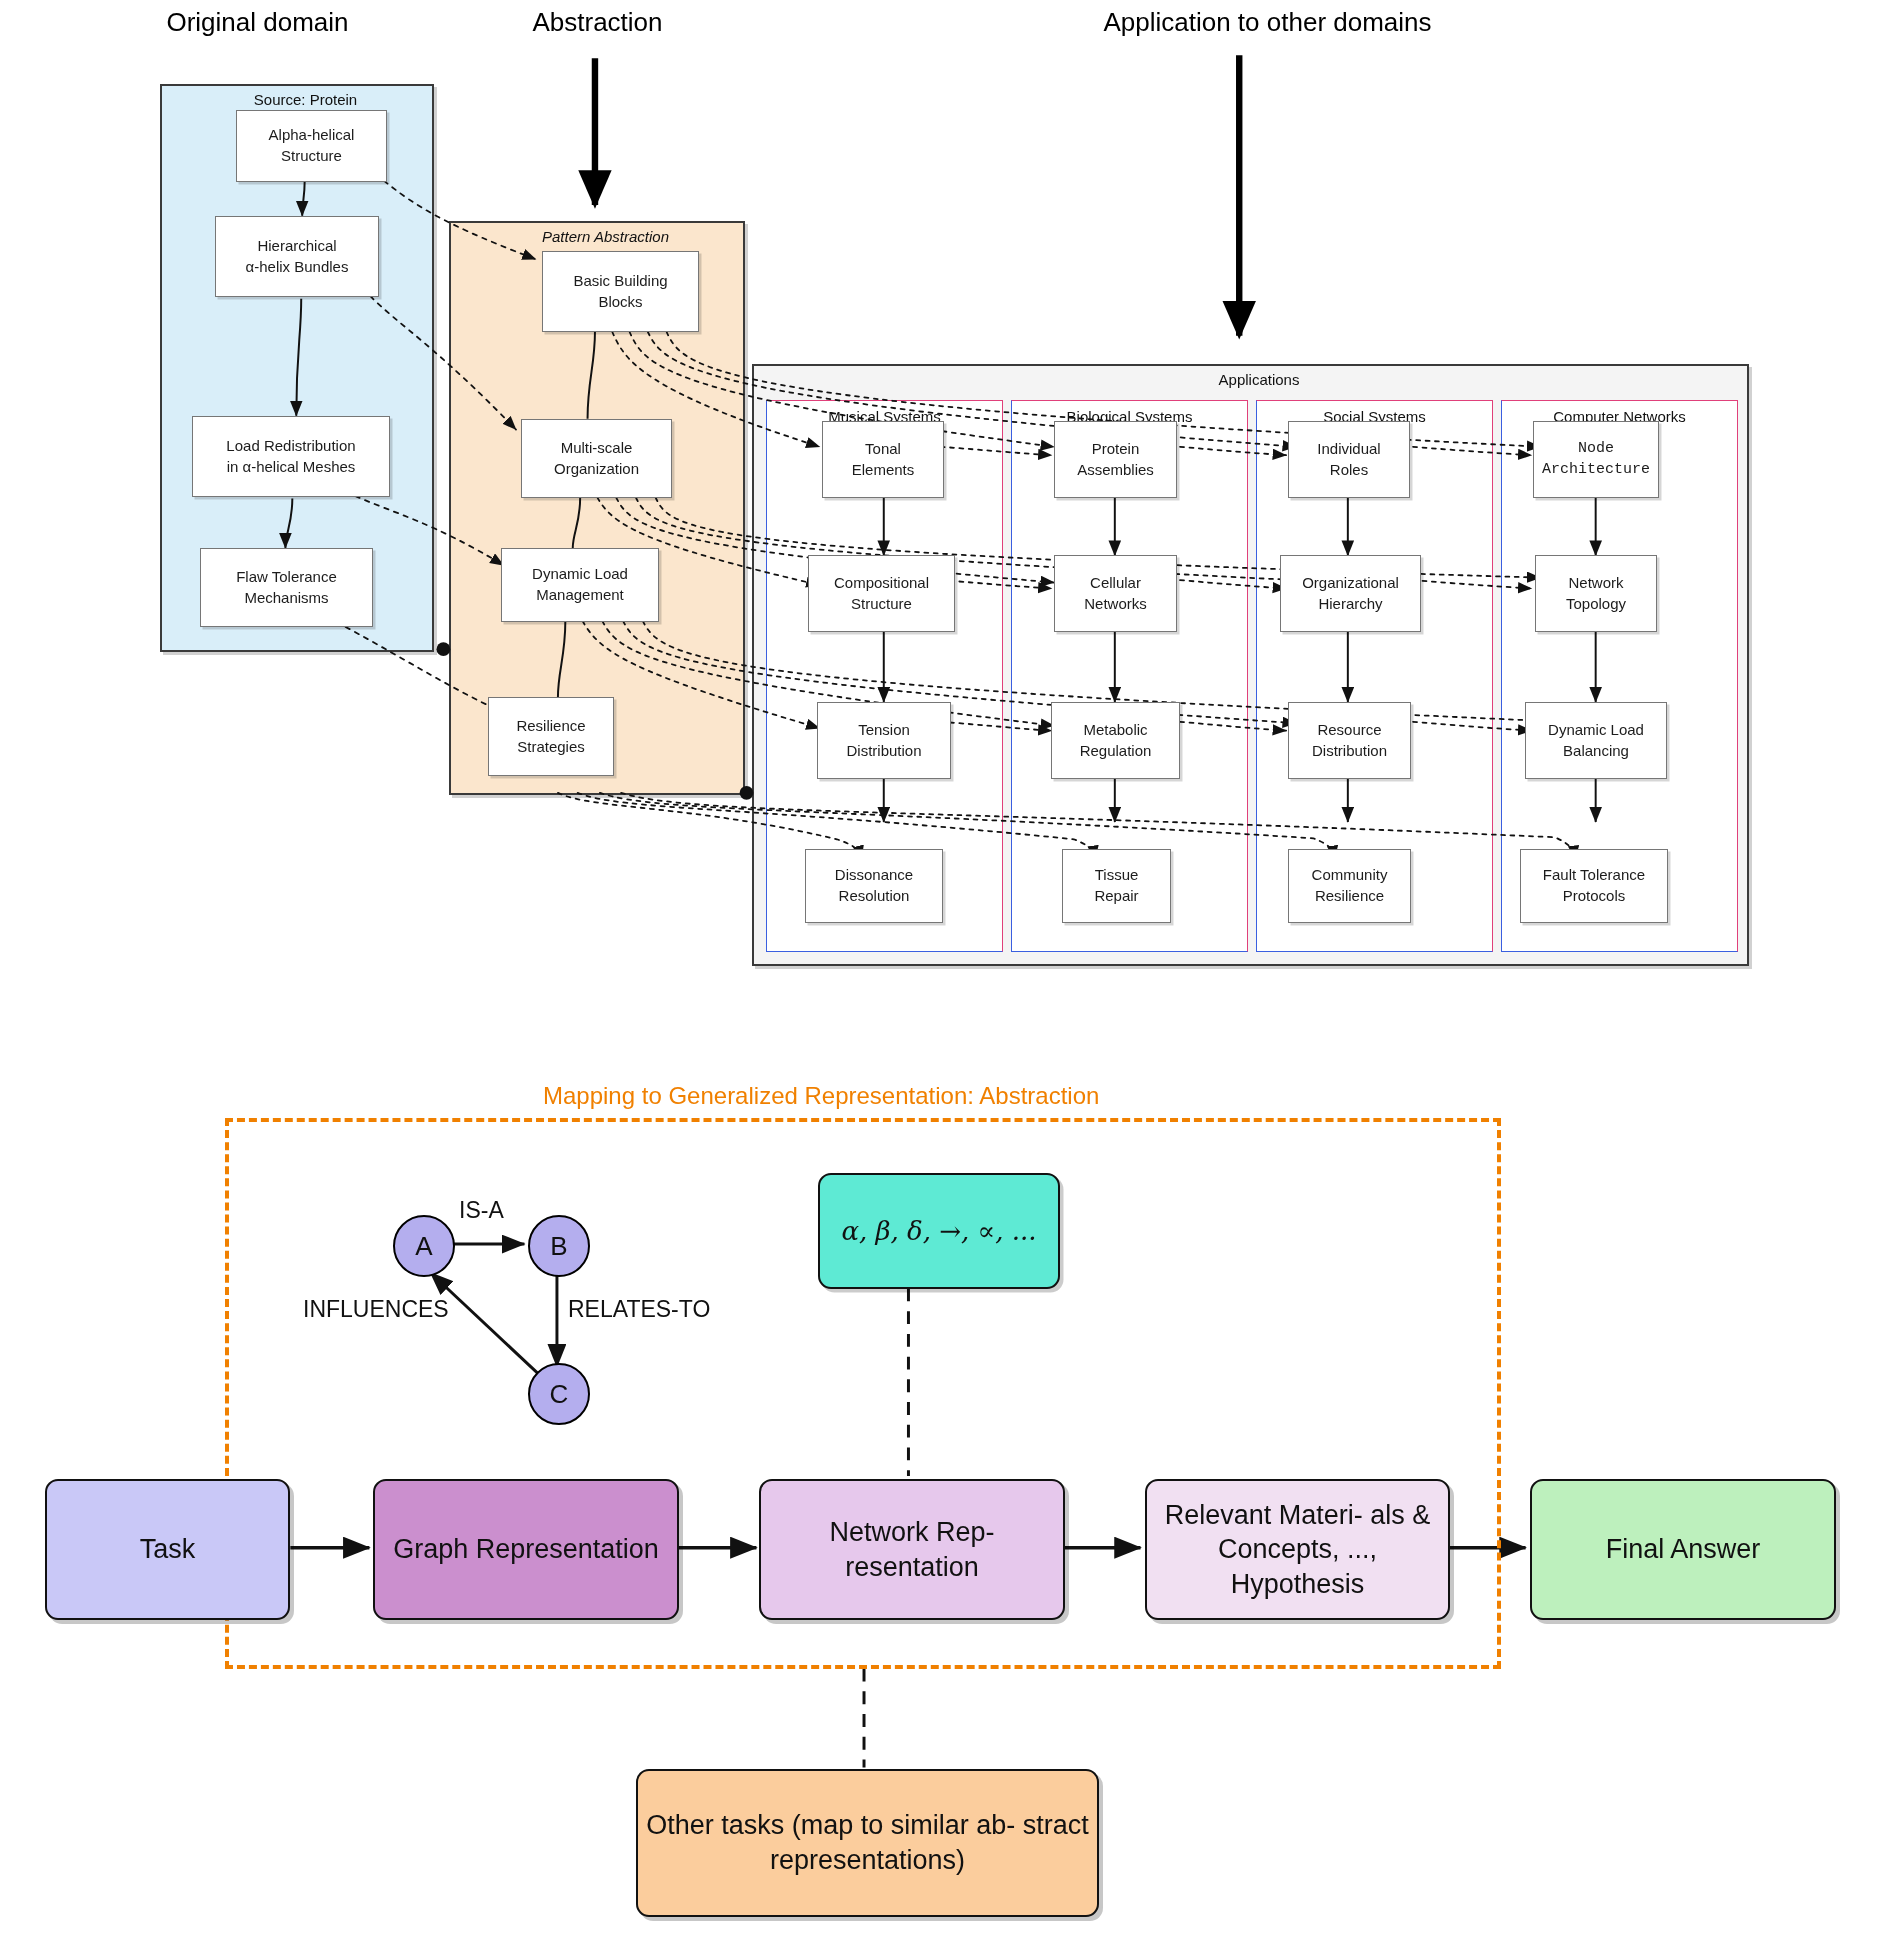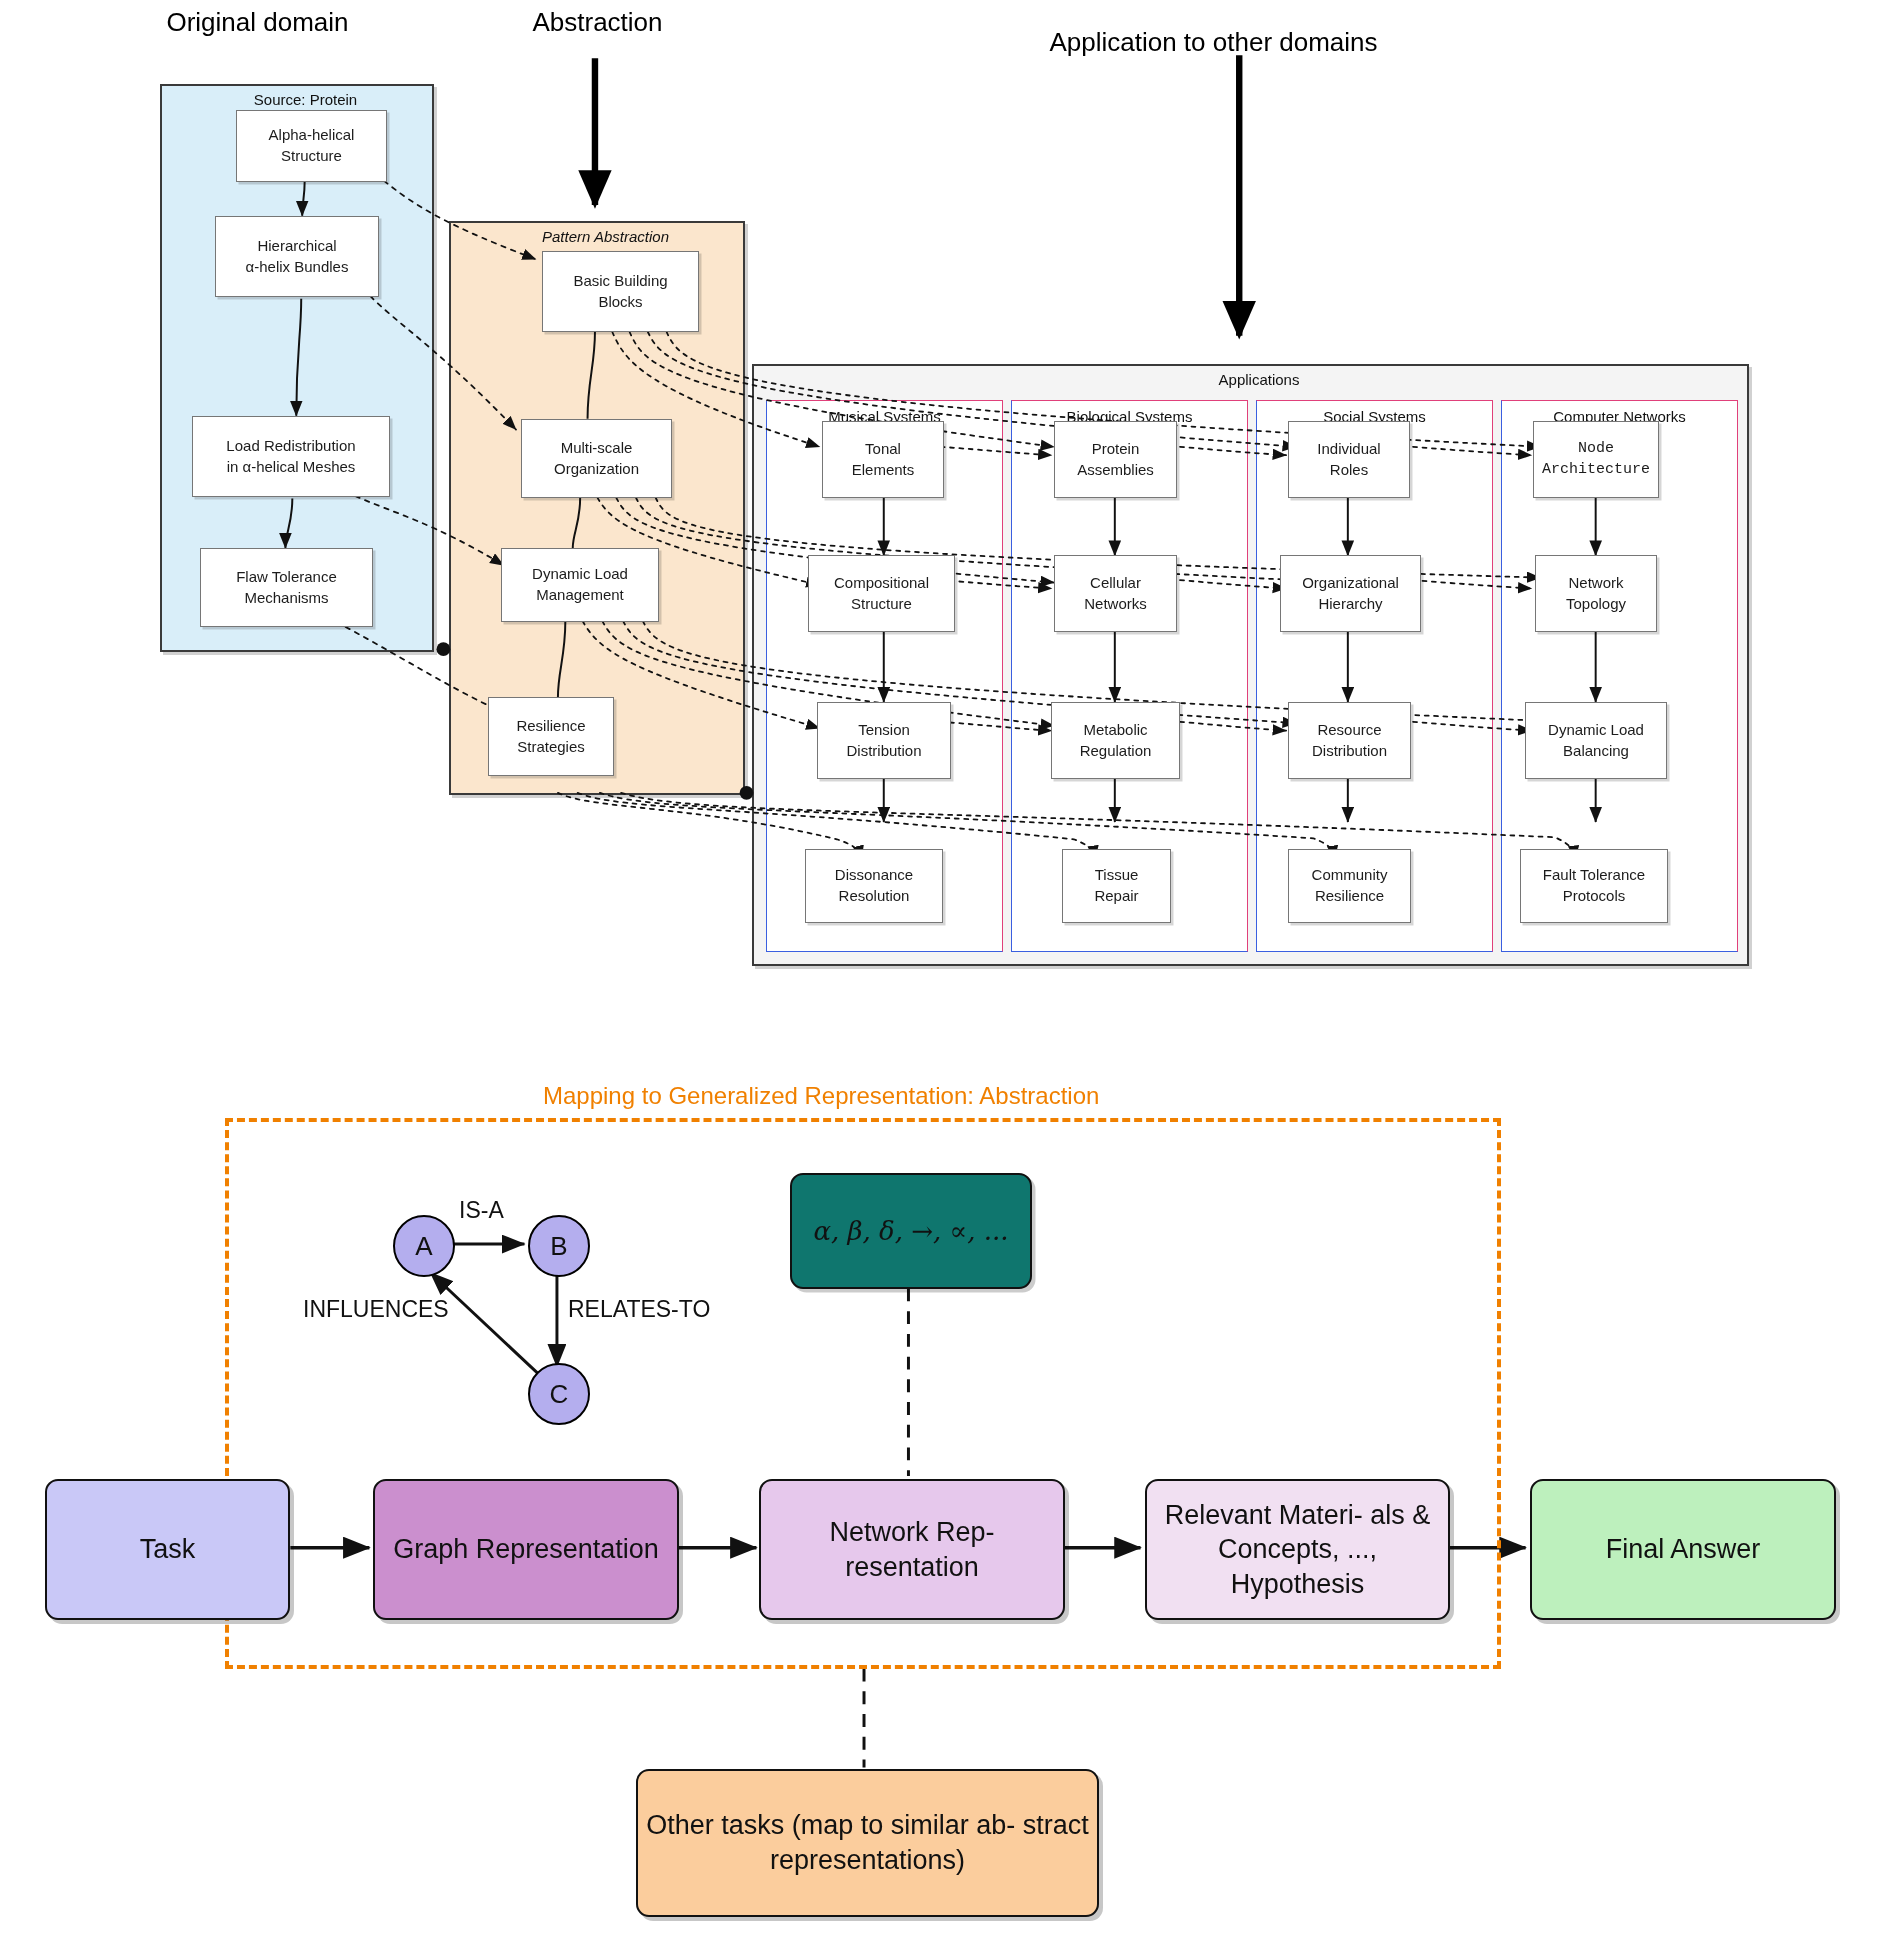--- a/index.html
+++ b/index.html
@@ -45,33 +45,33 @@
         box-shadow:4px 4px 0 rgba(0,0,0,.22);padding:0 7px;}
   .dashbox{position:absolute;box-sizing:border-box;
            border:4.4px dashed #f08000;background:transparent;}
   .dash-title{position:absolute;font-size:24px;color:#f08000;white-space:nowrap;}
 
   .gnode{position:absolute;border-radius:50%;background:#b4aeee;
          border:2.5px solid #000;display:flex;align-items:center;
          justify-content:center;font-size:26px;color:#111;}
   .glabel{position:absolute;font-size:23px;color:#111;white-space:nowrap;}
 
-  .symbox{position:absolute;box-sizing:border-box;background:#0f766e;
+  .symbox{position:absolute;box-sizing:border-box;background:#5eead4;
           border:2.5px solid #111;border-radius:13px;
           display:flex;align-items:center;justify-content:center;
           font-family:"DejaVu Serif","Liberation Serif",serif;
           font-style:italic;font-size:26px;color:#111;
-          box-shadow:3.5px 3.5px 0 rgba(0,0,0,.2);}
+          box-shadow:3.5px 3.5px 0 rgba(0,0,0,.2);margin-left:28px;}
 </style>
 </head>
 <body>
 
 <div class="abs section-heading" style="left:119px;top:7px;width:277px;">Original domain</div>
 <div class="abs section-heading" style="left:469px;top:7px;width:257px;">Abstraction</div>
-<div class="abs section-heading" style="left:1001px;top:7px;width:425px;margin-top:20px;">Application to other domains</div>
+<div class="abs section-heading" style="left:1055px;top:7px;width:425px;">Application to other domains</div>
 
 <div class="panel panel-blue" style="left:160px;top:84px;width:274px;height:568px;">
   <div class="panel-title">Source: Protein</div>
 </div>
 
 <div class="panel panel-orange" style="left:449px;top:221px;width:296px;height:574px;">
   <div class="panel-title">Pattern Abstraction</div>
 </div>
 
 <div class="panel panel-apps" style="left:752px;top:364px;width:997px;height:602px;">

